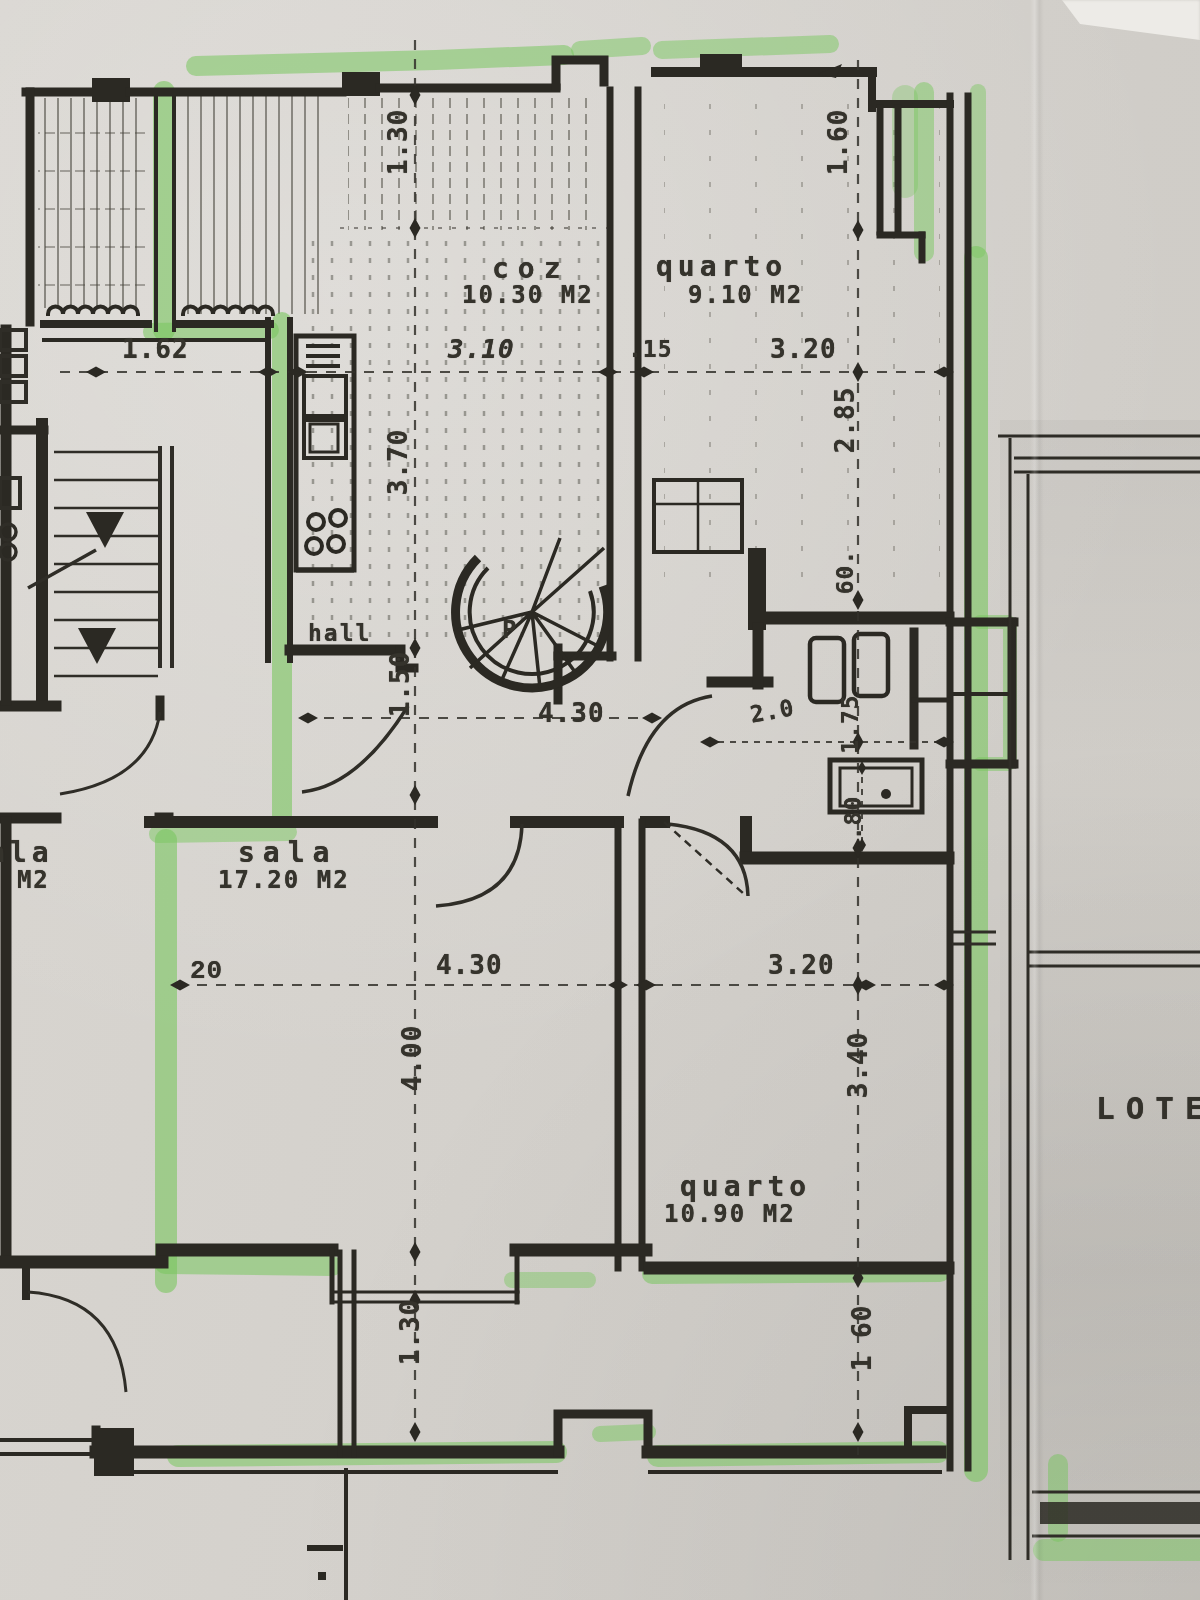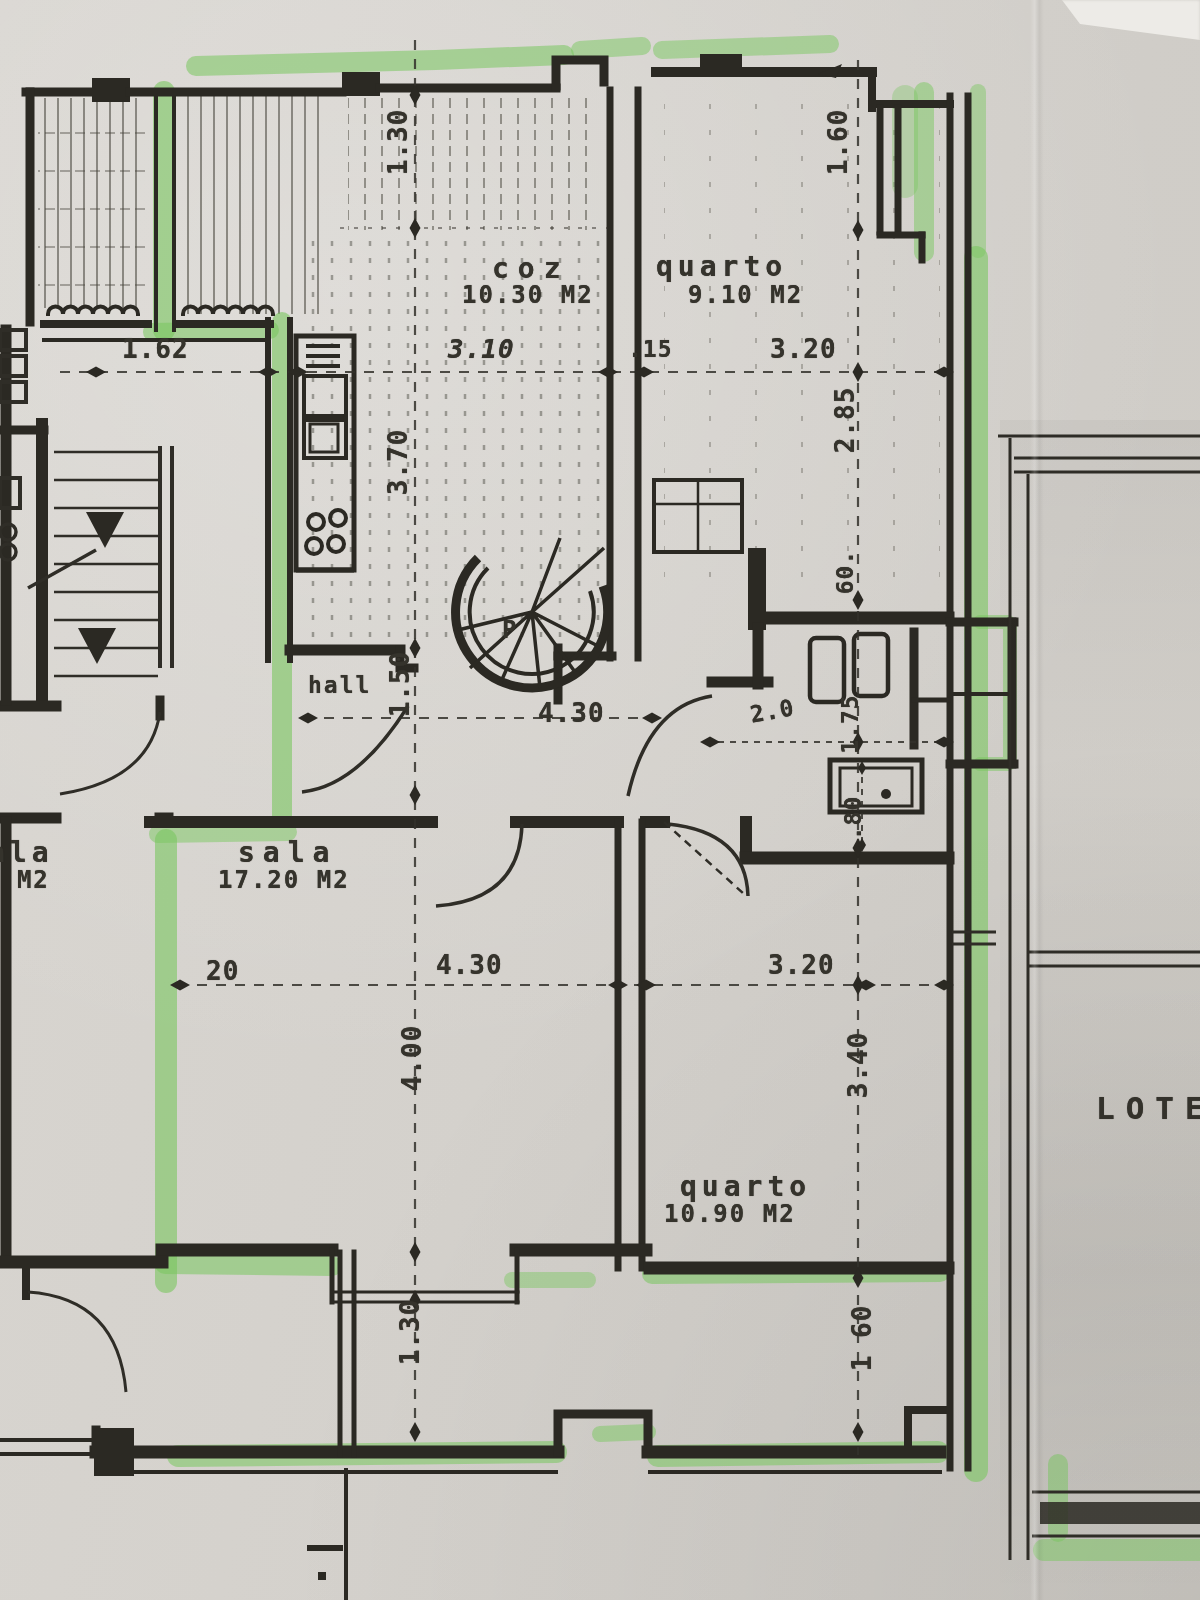--- a/index.html
+++ b/index.html
@@ -341,36 +341,36 @@
 
 <div class="lbl room" style="left:656px;top:250px;">quarto</div>
 <div class="lbl area" style="left:688px;top:281px;">9.10 M2</div>
 
 <div class="lbl room" style="left:238px;top:836px;letter-spacing:8px;">sala</div>
 <div class="lbl area" style="left:218px;top:866px;">17.20 M2</div>
 
 <div class="lbl room" style="left:680px;top:1170px;">quarto</div>
 <div class="lbl area" style="left:664px;top:1200px;">10.90 M2</div>
 
-<div class="lbl room small" style="left:308px;top:672px;letter-spacing:2px;">hall</div>
+<div class="lbl room small" style="left:308px;top:620px;letter-spacing:2px;">hall</div>
 
 <div class="lbl room" style="left:-12px;top:836px;">ala</div>
 <div class="lbl area" style="left:-16px;top:866px;">0 M2</div>
 
 <div class="lbl" style="left:502px;top:616px;font-size:24px;">P</div>
 
 <div class="lbl" style="left:1096px;top:1090px;font-size:31px;letter-spacing:11px;">LOTE</div>
 
 <div class="lbl dim" style="left:122px;top:334px;">1.62</div>
 <div class="lbl dim" style="left:448px;top:334px;font-style:italic;">3.10</div>
 <div class="lbl dim small" style="left:628px;top:336px;">.15</div>
 <div class="lbl dim" style="left:770px;top:334px;">3.20</div>
 <div class="lbl dim" style="left:538px;top:698px;">4.30</div>
 <div class="lbl dim small" style="left:750px;top:698px;transform:rotate(-10deg);">2.0</div>
-<div class="lbl dim" style="left:206px;top:956px;">20</div>
+<div class="lbl dim" style="left:190px;top:956px;font-family:Liberation Mono, monospace;">20</div>
 <div class="lbl dim" style="left:436px;top:950px;">4.30</div>
 <div class="lbl dim" style="left:768px;top:950px;">3.20</div>
 
 <div class="lbl dim v" style="left:358px;top:122px;width:80px;height:40px;">1.30</div>
 <div class="lbl dim v" style="left:798px;top:122px;width:80px;height:40px;">1.60</div>
 <div class="lbl dim v" style="left:358px;top:442px;width:80px;height:40px;">3.70</div>
 <div class="lbl dim v" style="left:805px;top:400px;width:80px;height:40px;">2.85</div>
 <div class="lbl dim v small" style="left:812px;top:552px;width:66px;height:40px;">60.</div>
 <div class="lbl dim v" style="left:360px;top:664px;width:80px;height:40px;">1.50</div>
 <div class="lbl dim v small" style="left:812px;top:704px;width:76px;height:40px;">1.75</div>

